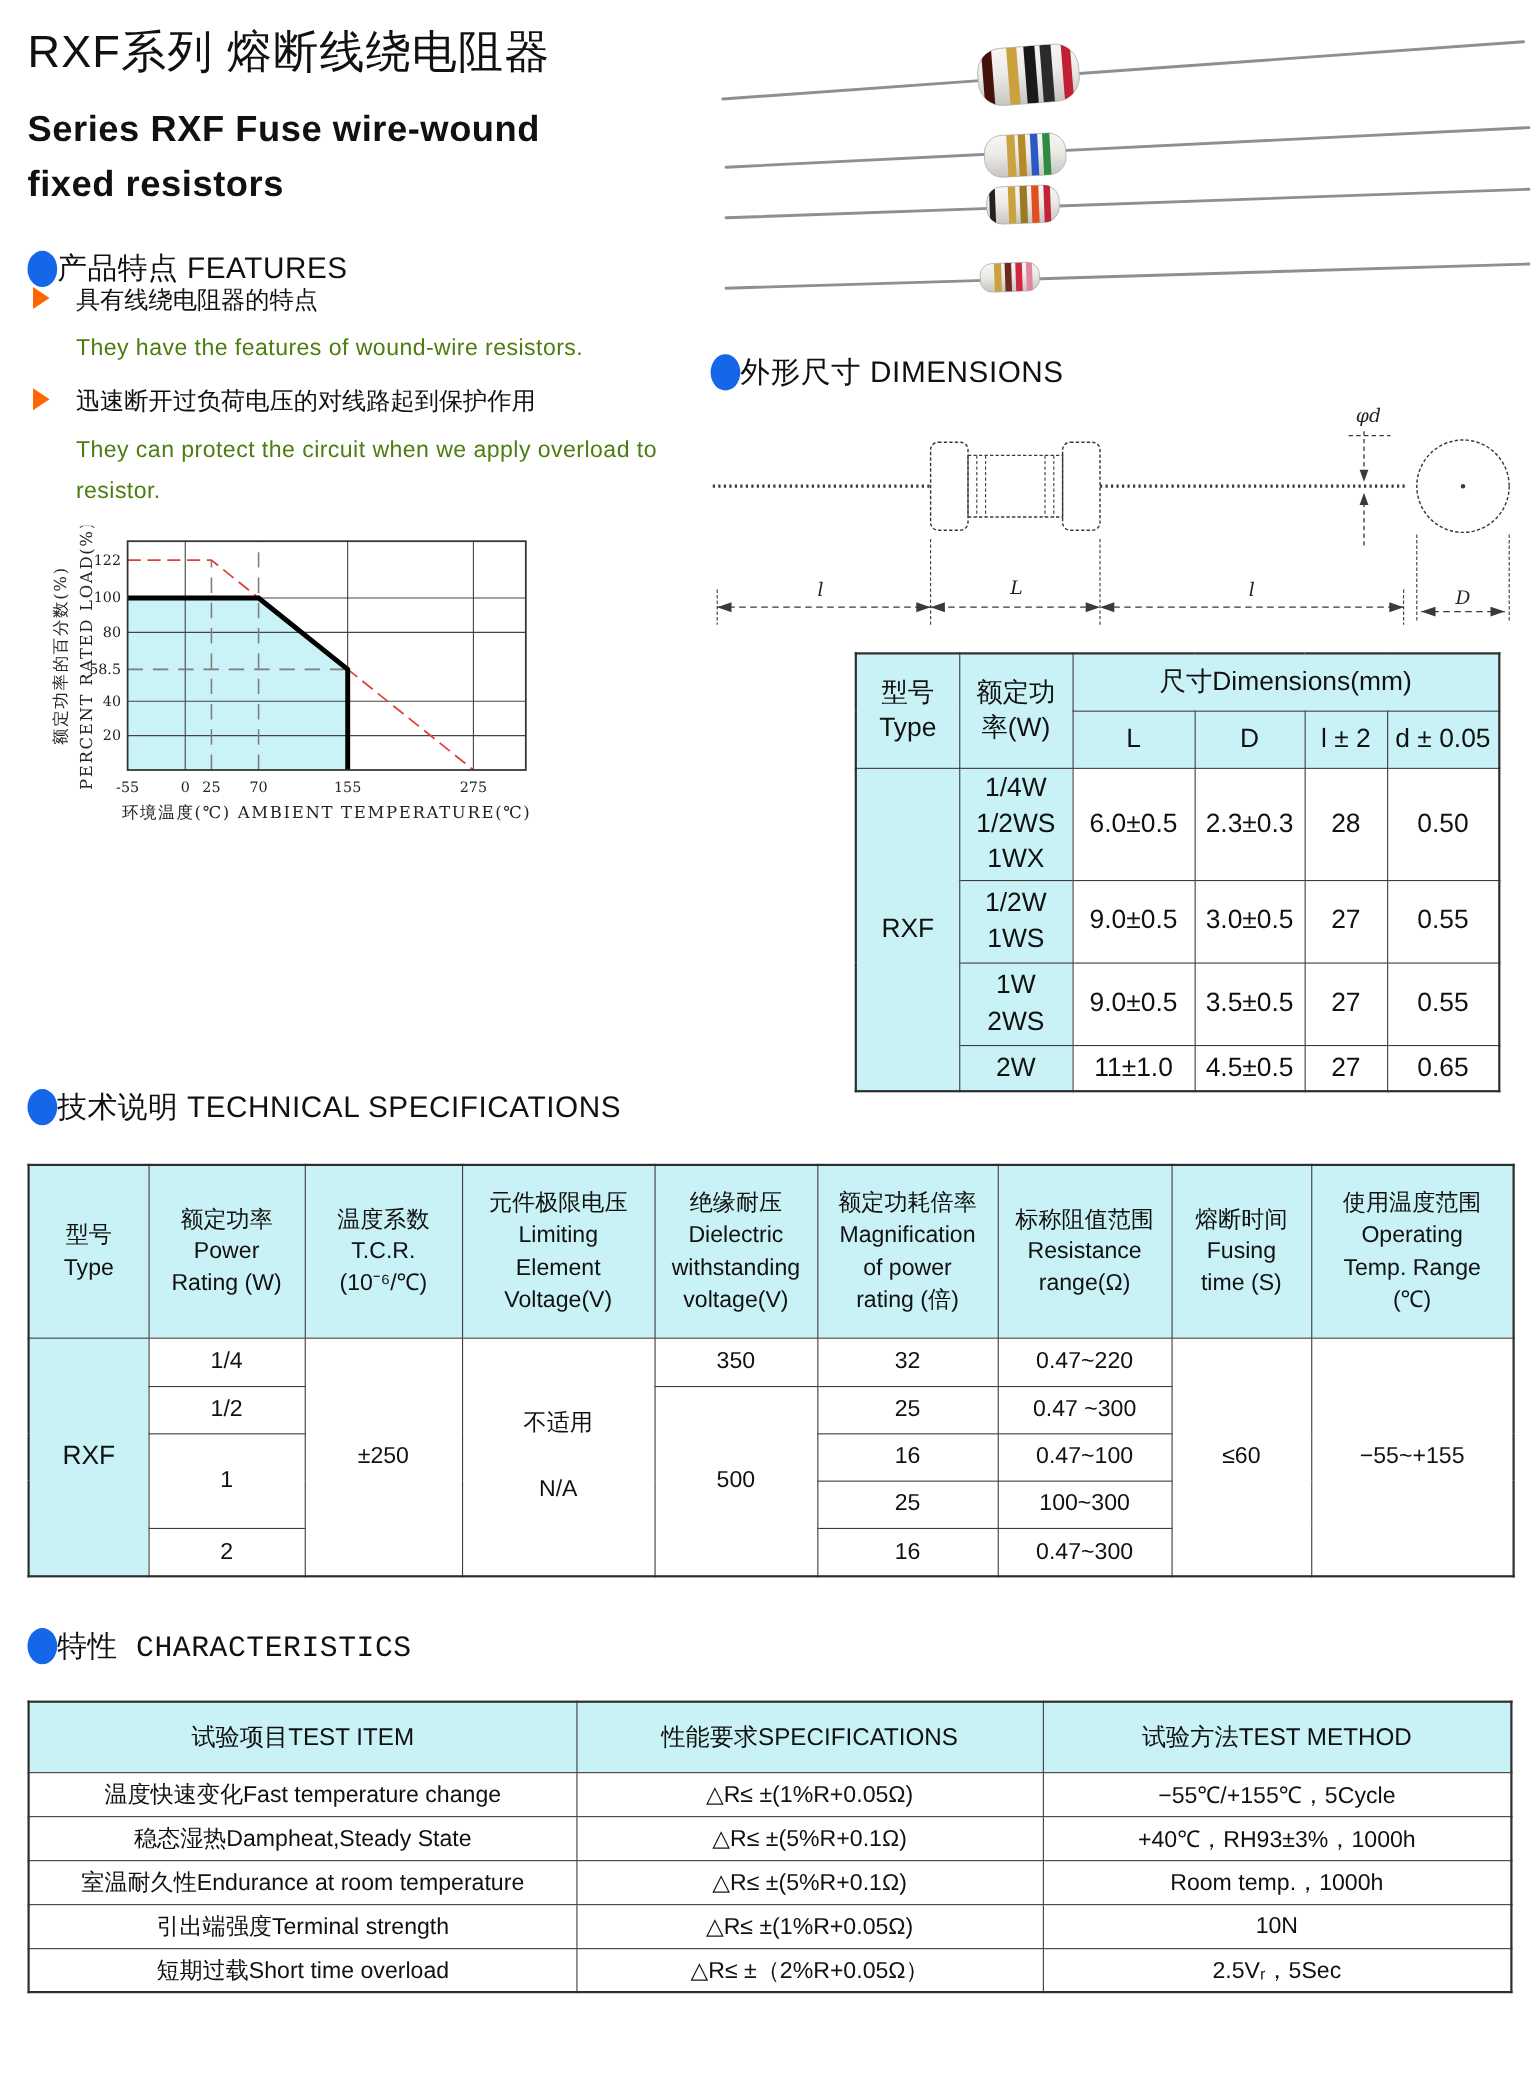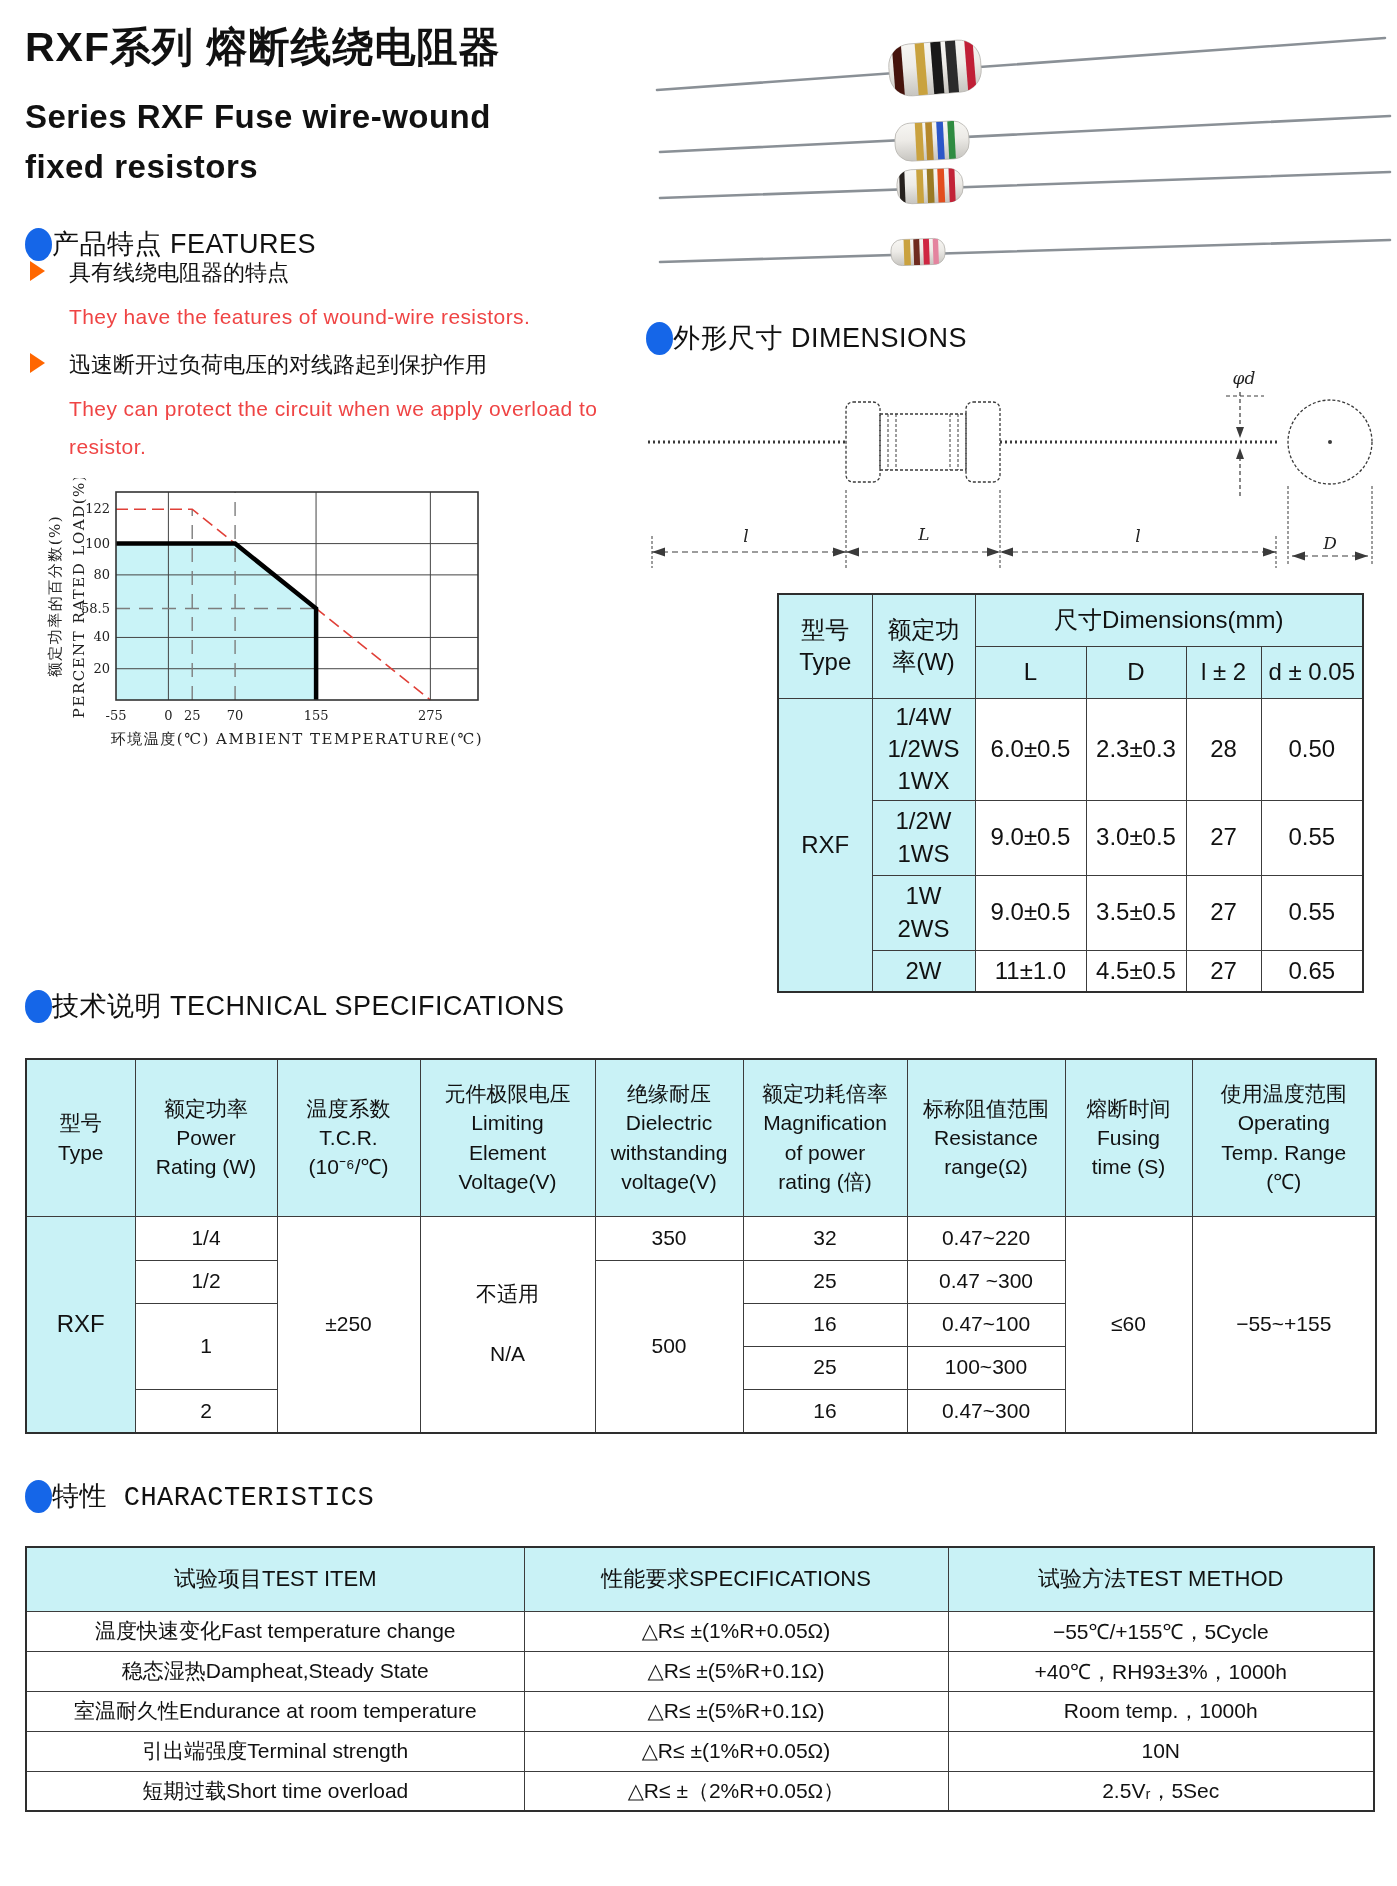--- a/index.html
+++ b/index.html
@@ -1,29 +1,29 @@
 <!DOCTYPE html>
 <html><head>
 <meta charset="utf-8">
 <style>
   html,body{margin:0;padding:0;background:#fff;}
   .page{position:relative;width:1397px;height:1886px;background:#fff;overflow:hidden;
         font-family:"Liberation Sans",sans-serif;color:#111;}
   .abs{position:absolute;}
   .pre{white-space:pre-line;}
-  h1{margin:0;font-size:41px;font-weight:700;letter-spacing:1px;}
+  h1{margin:0;font-size:41px;font-weight:400;letter-spacing:1px;}
   .subtitle{font-size:33px;font-weight:700;line-height:1.5;letter-spacing:.5px;}
   .sec{display:flex;align-items:center;}
   .dot{width:27px;height:33px;border-radius:50%;background:var(--accent,#1566e8);flex:0 0 auto;}
   .sec-label{font-size:27px;font-weight:500;letter-spacing:.5px;}
   .feat{display:flex;align-items:flex-start;gap:24px;font-size:22px;margin-top:14px;}
   .tri{width:0;height:0;border-top:10px solid transparent;border-bottom:10px solid transparent;
        border-left:15px solid var(--orange,#ff6600);margin-top:3px;flex:0 0 auto;}
   .feat-en{margin:10px 0 4px 39px;font-size:21px;letter-spacing:.4px;line-height:1.8;
-           max-width:535px;color:#ef4444;}
+           max-width:535px;color:#4d7c0f;}
   table{border-collapse:collapse;table-layout:fixed;}
   th,td{border:1px solid #3c3c3c;text-align:center;vertical-align:middle;padding:2px 3px;
         font-weight:normal;}
   .tbl{border:2px solid #2e2e2e;}
   th,.cyan{background:var(--tbl,#c9f2f6);}
   .dims-tbl th{font-size:24px;line-height:1.35;}
   .dims-tbl td{font-size:24px;line-height:1.35;background:#fff;margin-left:12px;}
   .dims-tbl td.cyan{background:var(--tbl,#c9f2f6);}
   .tech-tbl th{font-size:21px;line-height:1.4;}
   .tech-tbl td{font-size:21px;line-height:1.45;background:#fff;}

